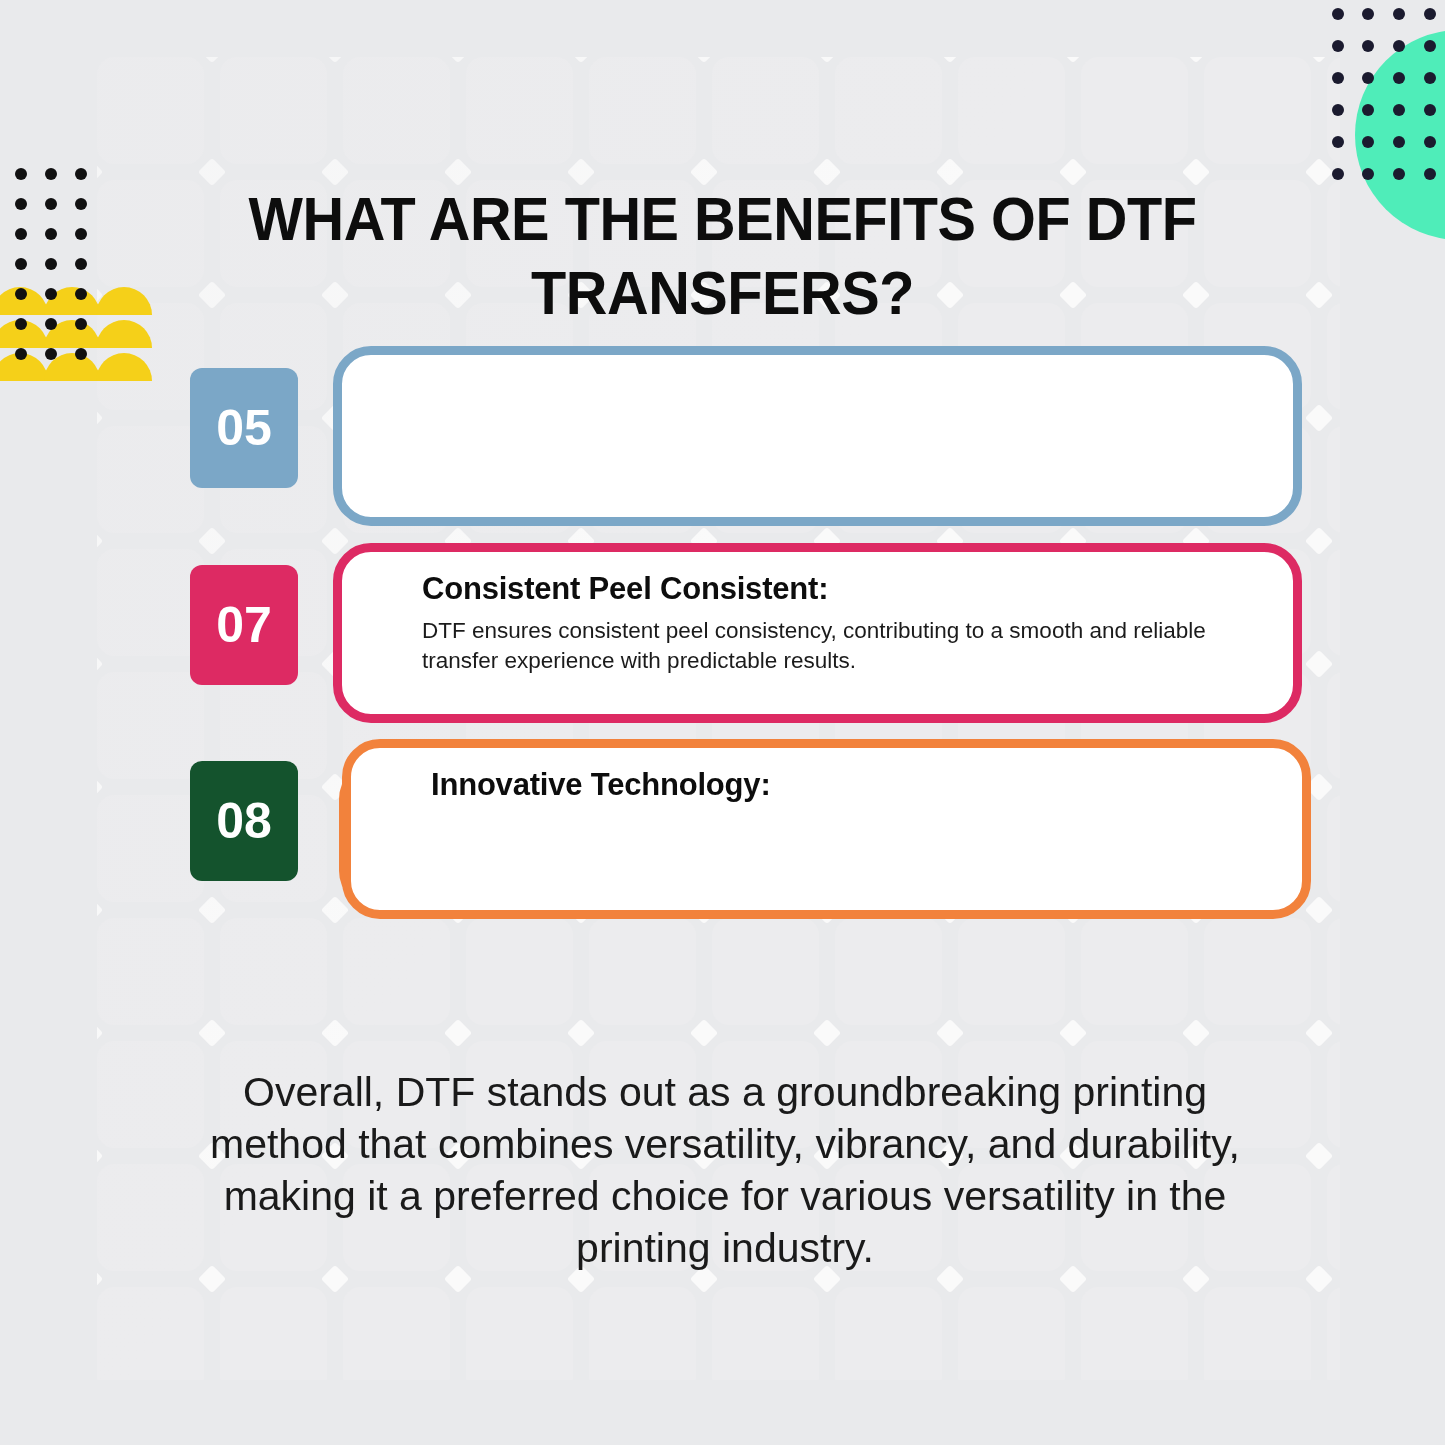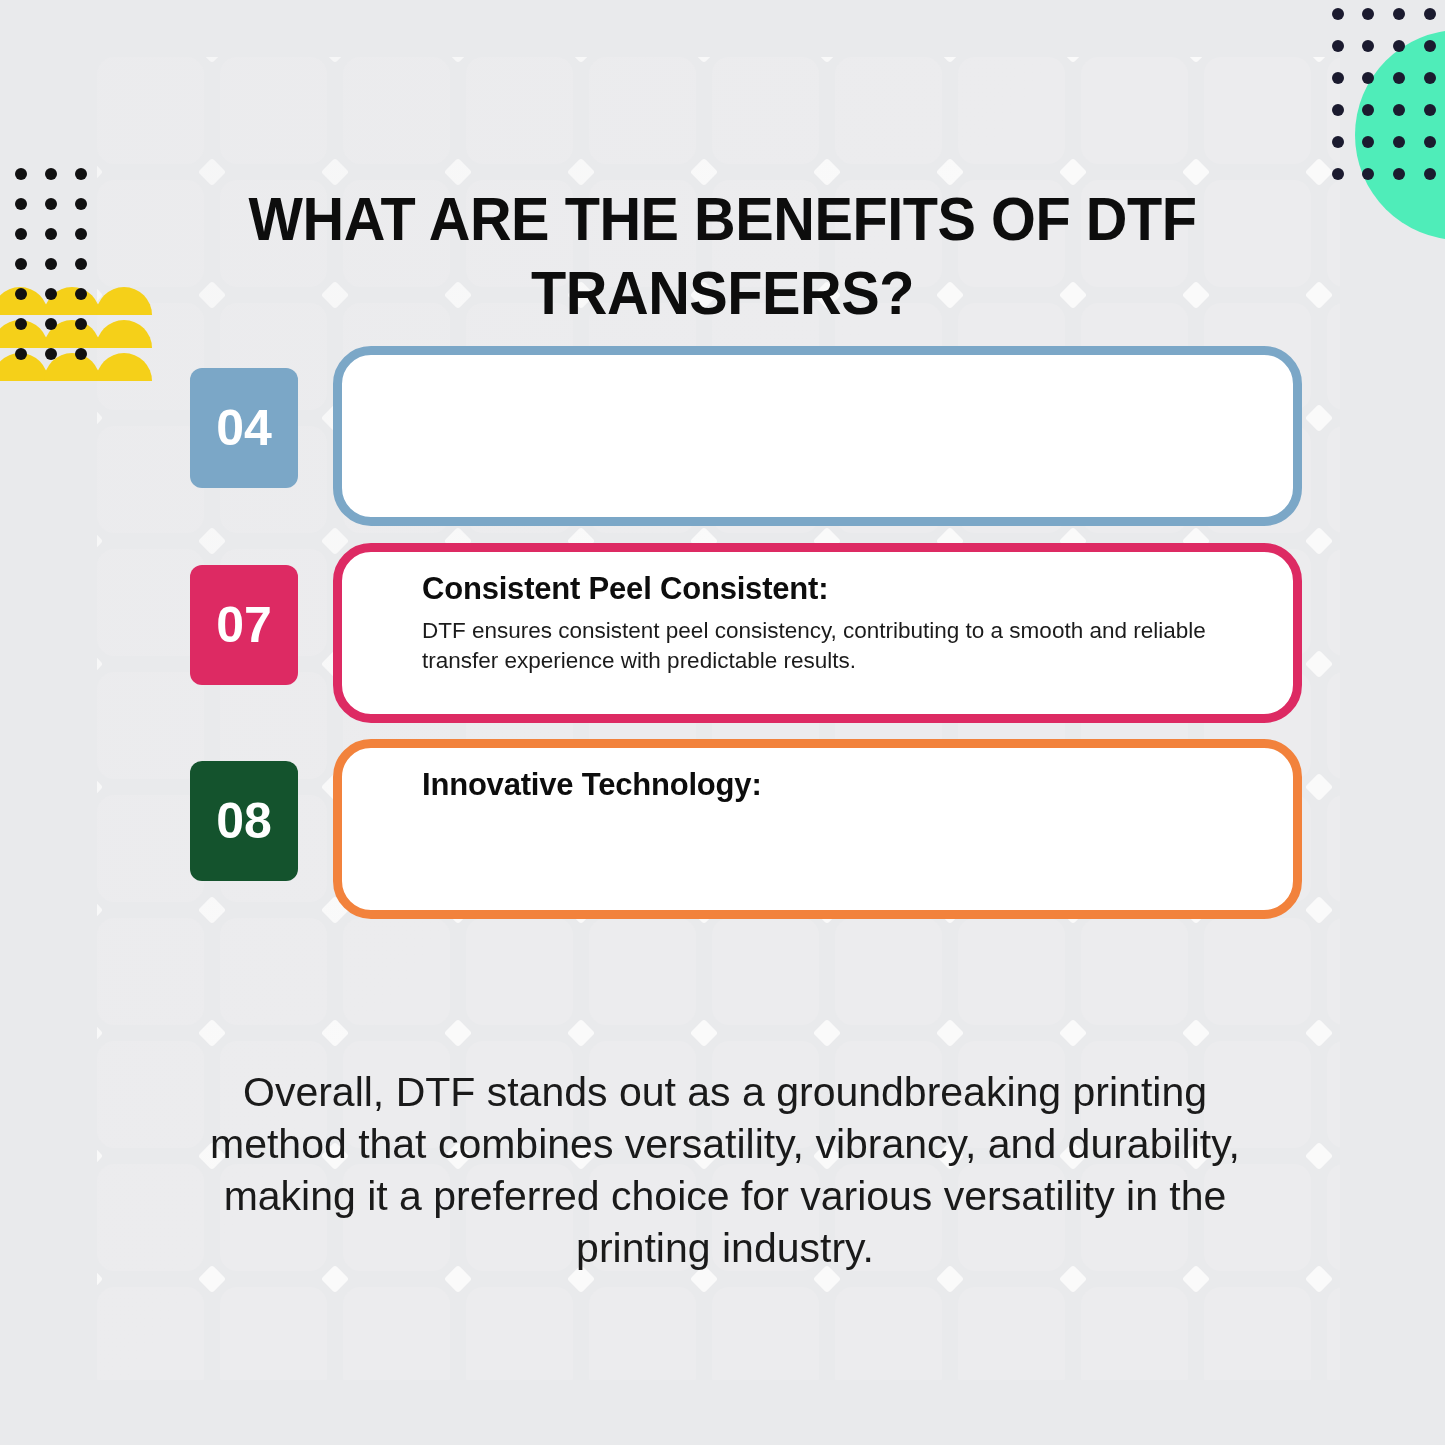--- a/index.html
+++ b/index.html
@@ -462,21 +462,21 @@
     <div class="dot" style="left: 45px; top: 348px;"></div>
     <div class="dot" style="left: 75px; top: 348px;"></div>
   </div>
 
 <h1 id="title">WHAT ARE THE BENEFITS OF DTF
 TRANSFERS?</h1>
 
 <div id="cards">
 
   <div class="row r1">
-    <div class="badge" style="background: rgb(123, 167, 199);">04</div>
+    <div class="badge" style="background: rgb(123, 167, 199);">05</div>
     <div class="card-wrap">
       <div class="card-shadow" style="background: rgb(123, 167, 199);"></div>
       <div class="card" style="border-color: rgb(123, 167, 199);">
       </div>
     </div>
   </div>
 
   <div class="row r2">
     <div class="badge" style="background: rgb(221, 42, 99); text-align: center;">07</div>
     <div class="card-wrap">
@@ -485,21 +485,21 @@
         <div class="card-title">Consistent Peel Consistent:</div>
         <div class="card-body">DTF ensures consistent peel consistency, contributing to a smooth and reliable transfer experience with predictable results.</div>
       </div>
     </div>
   </div>
 
   <div class="row r3">
     <div class="badge" style="background: #14532d;">08</div>
     <div class="card-wrap">
       <div class="card-shadow" style="background: rgb(242, 130, 60);"></div>
-      <div class="card" style="border-color: rgb(242, 130, 60);">
+      <div class="card" style="border-color: rgb(242, 130, 60); margin-left: 9px;">
         <div class="card-title">Innovative Technology:</div>
       </div>
     </div>
   </div>
 
 </div>
 
 <p id="footer-text">Overall, DTF stands out as a groundbreaking printing method that combines versatility, vibrancy, and durability, making it a preferred choice for various versatility in the printing industry.</p>
 
 </body></html>

